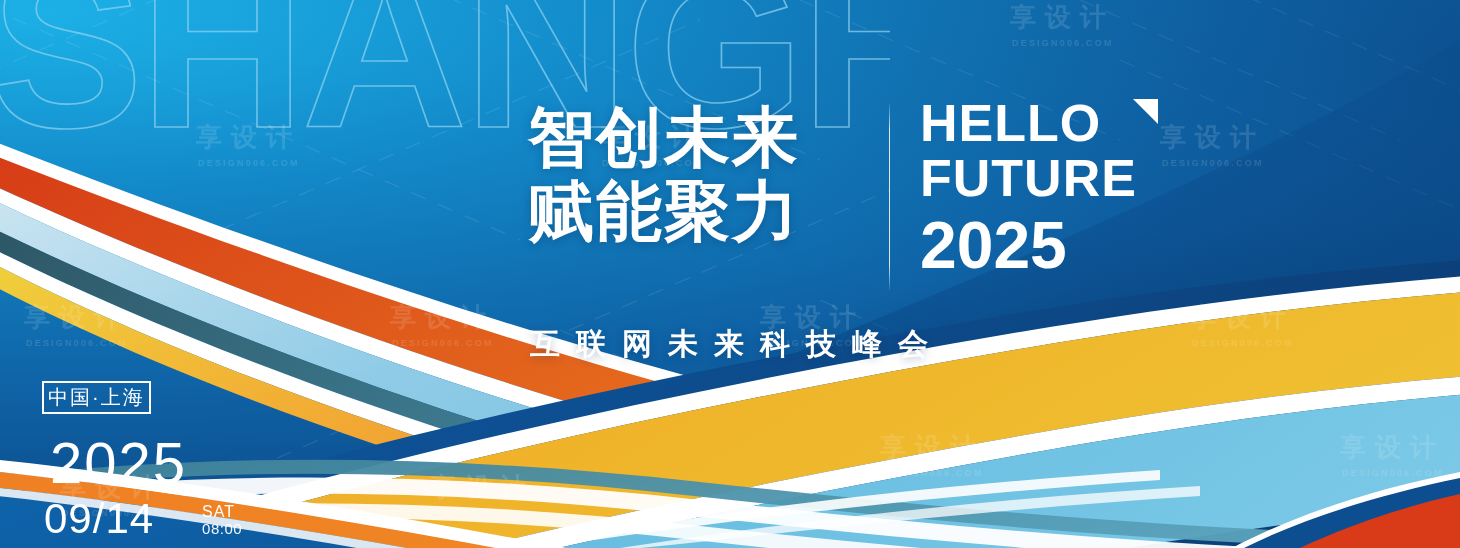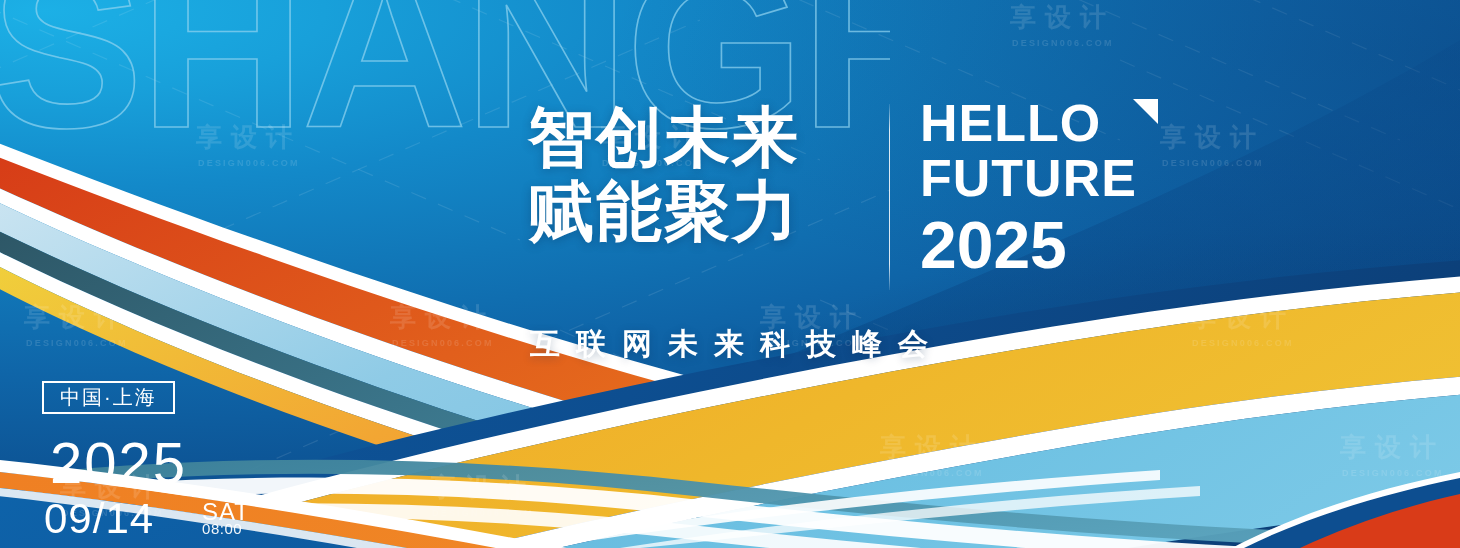--- a/index.html
+++ b/index.html
@@ -60,31 +60,31 @@
   }
   #subtitle{
     position:absolute;left:530px;top:324px;
     color:#fff;font-size:30px;font-weight:700;letter-spacing:16px;
     white-space:nowrap;text-shadow:0 2px 8px rgba(6,40,78,.28);
   }
 
   
   #date-block{position:absolute;left:42px;top:381px;color:#fff;}
   #city-badge{
-    display:inline-block;border:2px solid #fff;padding:4px 16px 5px;
+    display:inline-block;border:2px solid #fff;padding:4px 4px 5px;
     font-size:20px;letter-spacing:2px;line-height:1;font-weight:400;
   }
   #year{
     font-size:58px;line-height:58px;font-weight:400;letter-spacing:2px;
     margin-top:20px;margin-left:8px;
   }
   #daterow{display:flex;align-items:flex-end;margin-top:6px;margin-left:2px;gap:40px;}
   #daymonth{font-size:42px;line-height:42px;font-weight:400;letter-spacing:1px;}
   #dowtime{margin-left:8px;padding-bottom:3px;}
-  #dow{font-size:24px;line-height:19px;letter-spacing:1px;}
+  #dow{font-size:16px;line-height:19px;letter-spacing:1px;}
   #time{font-size:15px;line-height:16px;letter-spacing:.5px;opacity:.95;}
 
   
   .wm{
     position:absolute;color:rgba(255,255,255,.13);pointer-events:none;
     font-weight:700;white-space:nowrap;
   }
   .wm .wm-cn{font-size:26px;letter-spacing:9px;display:block;}
   .wm .wm-en{font-size:9px;letter-spacing:2.2px;display:block;margin-top:3px;margin-left:2px;}
 </style>

